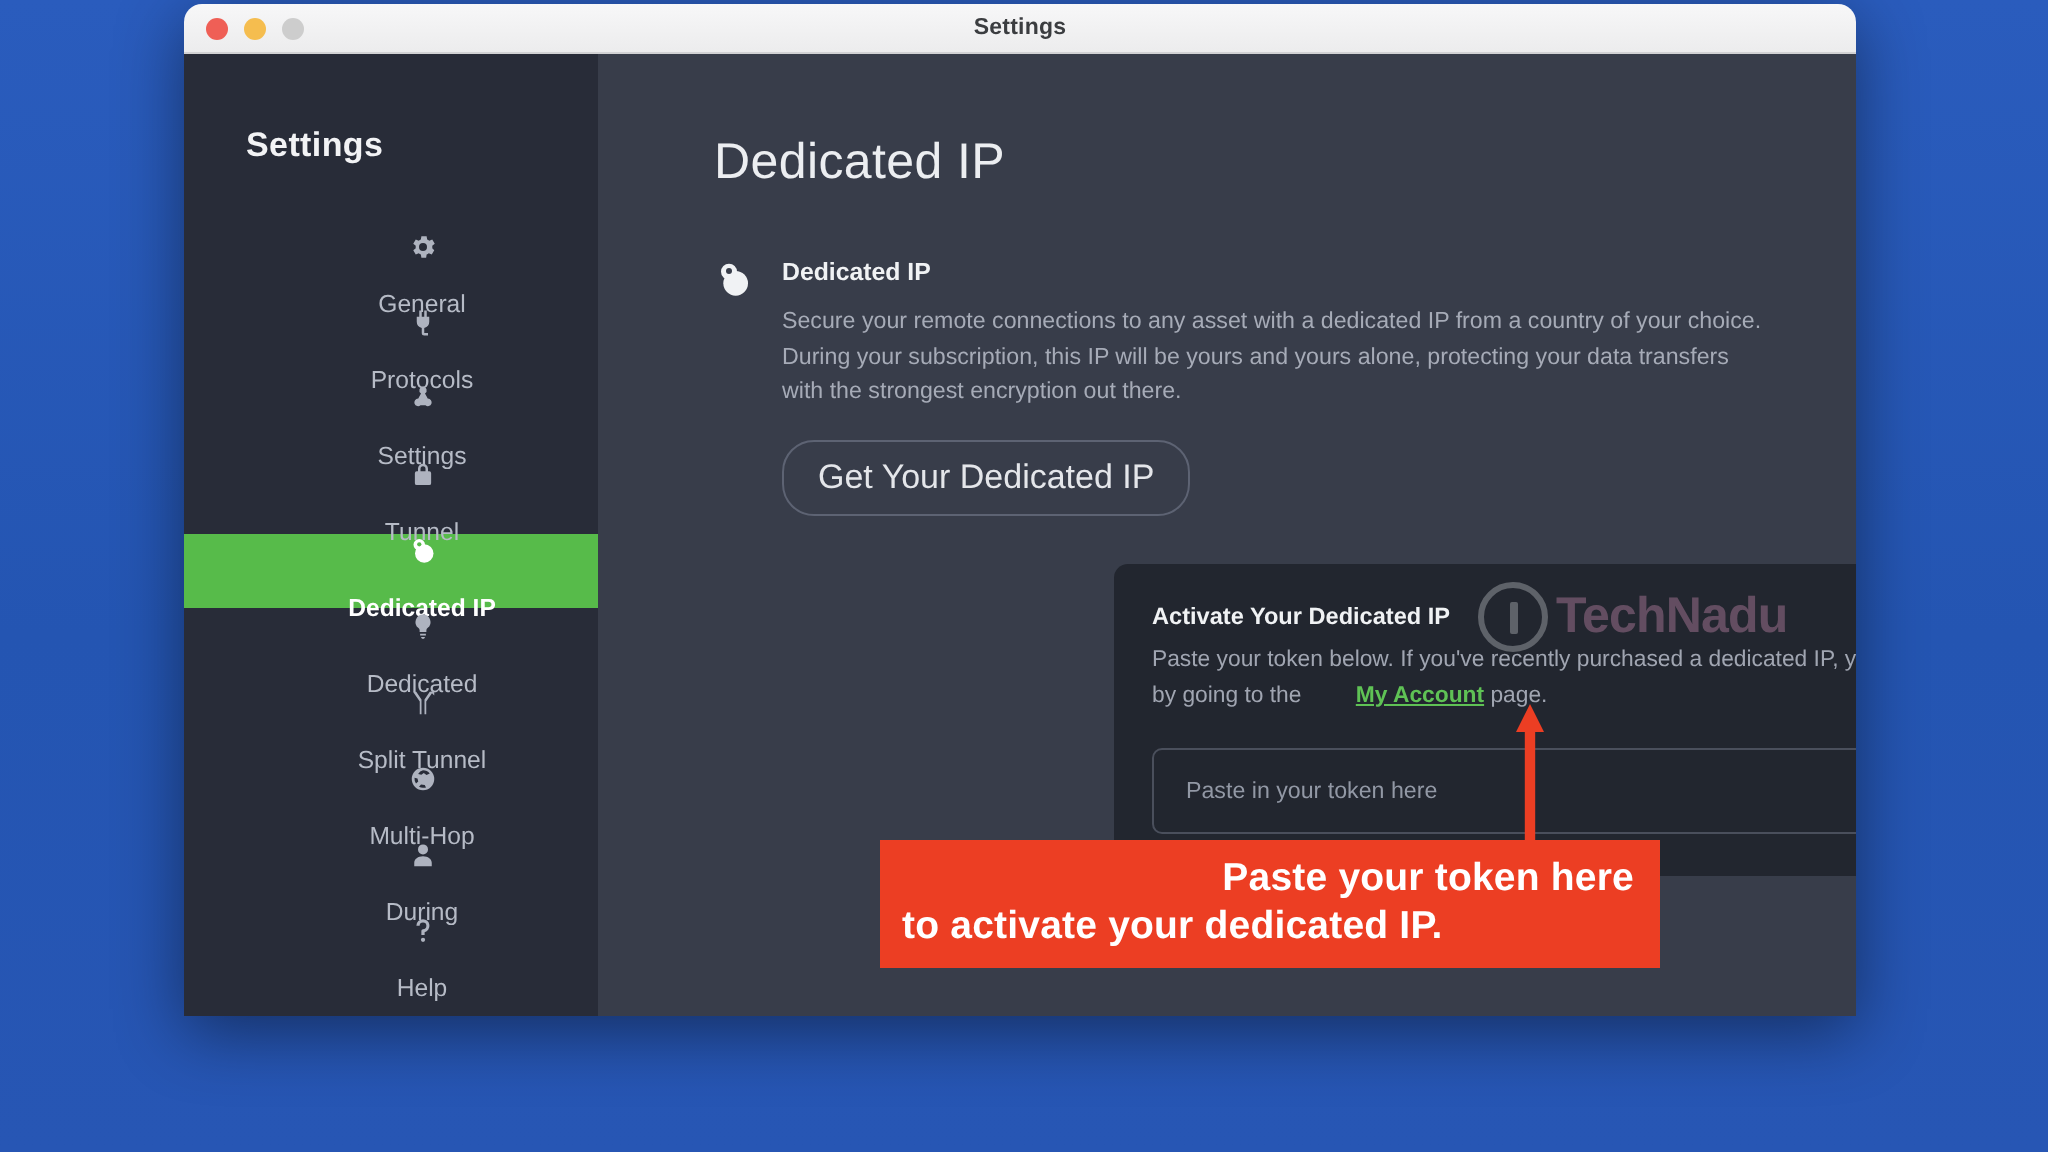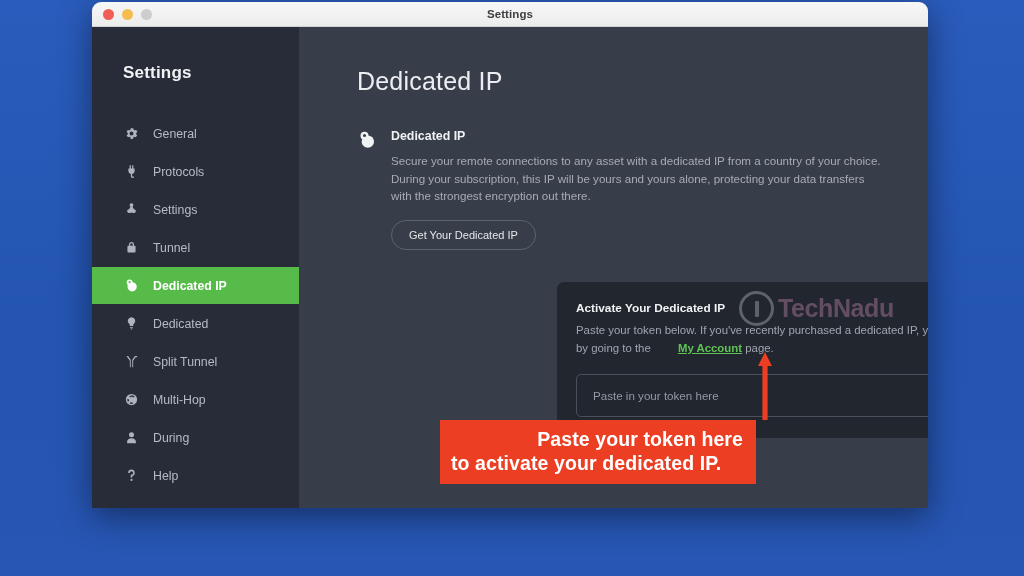--- a/index.html
+++ b/index.html
@@ -52,21 +52,21 @@
     padding-top:36px;
   }
   #sidebar-title {
     color:#f2f3f5; font-size:17px; font-weight:bold;
     padding-left:31px; margin-bottom:32px; letter-spacing:.2px;
   }
   .nav-item {
     display:flex; align-items:center; gap:13px;
     height:37px; padding-left:31px;
     color:#b6bbc6; font-size:12.3px;
-    cursor:pointer; margin-bottom:1px;
+    cursor:pointer; margin-bottom:1px;flex-direction:column;
   }
   .nav-item .ico {
     width:17px; height:17px; display:flex;
     align-items:center; justify-content:center; flex:0 0 17px;
   }
   .nav-item .ico svg { width:15px; height:15px; display:block; }
   .nav-item.active {
     background:#57bb4a; color:#ffffff; font-weight:bold;
   }
   .nav-item.active .ico svg { fill:#ffffff; }
@@ -90,21 +90,21 @@
   #intro-icon svg { width:20px; height:20px; display:block; }
   #intro-title {
     color:#f0f2f4; font-size:12.4px; font-weight:bold; margin-bottom:9px;
   }
   #intro-desc {
     color:#a6abb7; font-size:11.6px; line-height:1.52; max-width:508px;
   }
   #get-ip-btn {
     margin-top:15px; display:inline-block;
     border:1px solid #5d6373; border-radius:16px;
-    color:#e4e6ea; font-size:11px;
+    color:#e4e6ea; font-size:17px;
     padding:8px 17px; background:transparent; cursor:pointer;
   }
 
   
   #activate-panel {
     position:absolute; left:258px; top:255px;
     width:530px; background:#22262f; border-radius:7px;
     padding:19px 19px 21px 19px;
   }
   #activate-title {
@@ -148,21 +148,21 @@
   }
 
   
   #arrow {
     position:absolute; left:758px; top:352px;
     width:14px; height:68px; pointer-events:none;
   }
   #arrow svg { width:14px; height:68px; display:block; }
   #callout {
     position:absolute; left:440px; top:420px;
-    width:316px; background:#ec3e23;
+    width:390px; background:#ec3e23;
     padding:7px 11px 9px 11px;
     text-align:center;
   }
   #callout .line {
     color:#ffffff; font-size:19.5px; font-weight:bold;
     line-height:1.24; letter-spacing:.1px;
     font-family:"Liberation Sans", sans-serif;
   }
   #callout .line1 { text-align:right; padding-right:2px; }
   #callout .line2 { text-align:left; }

